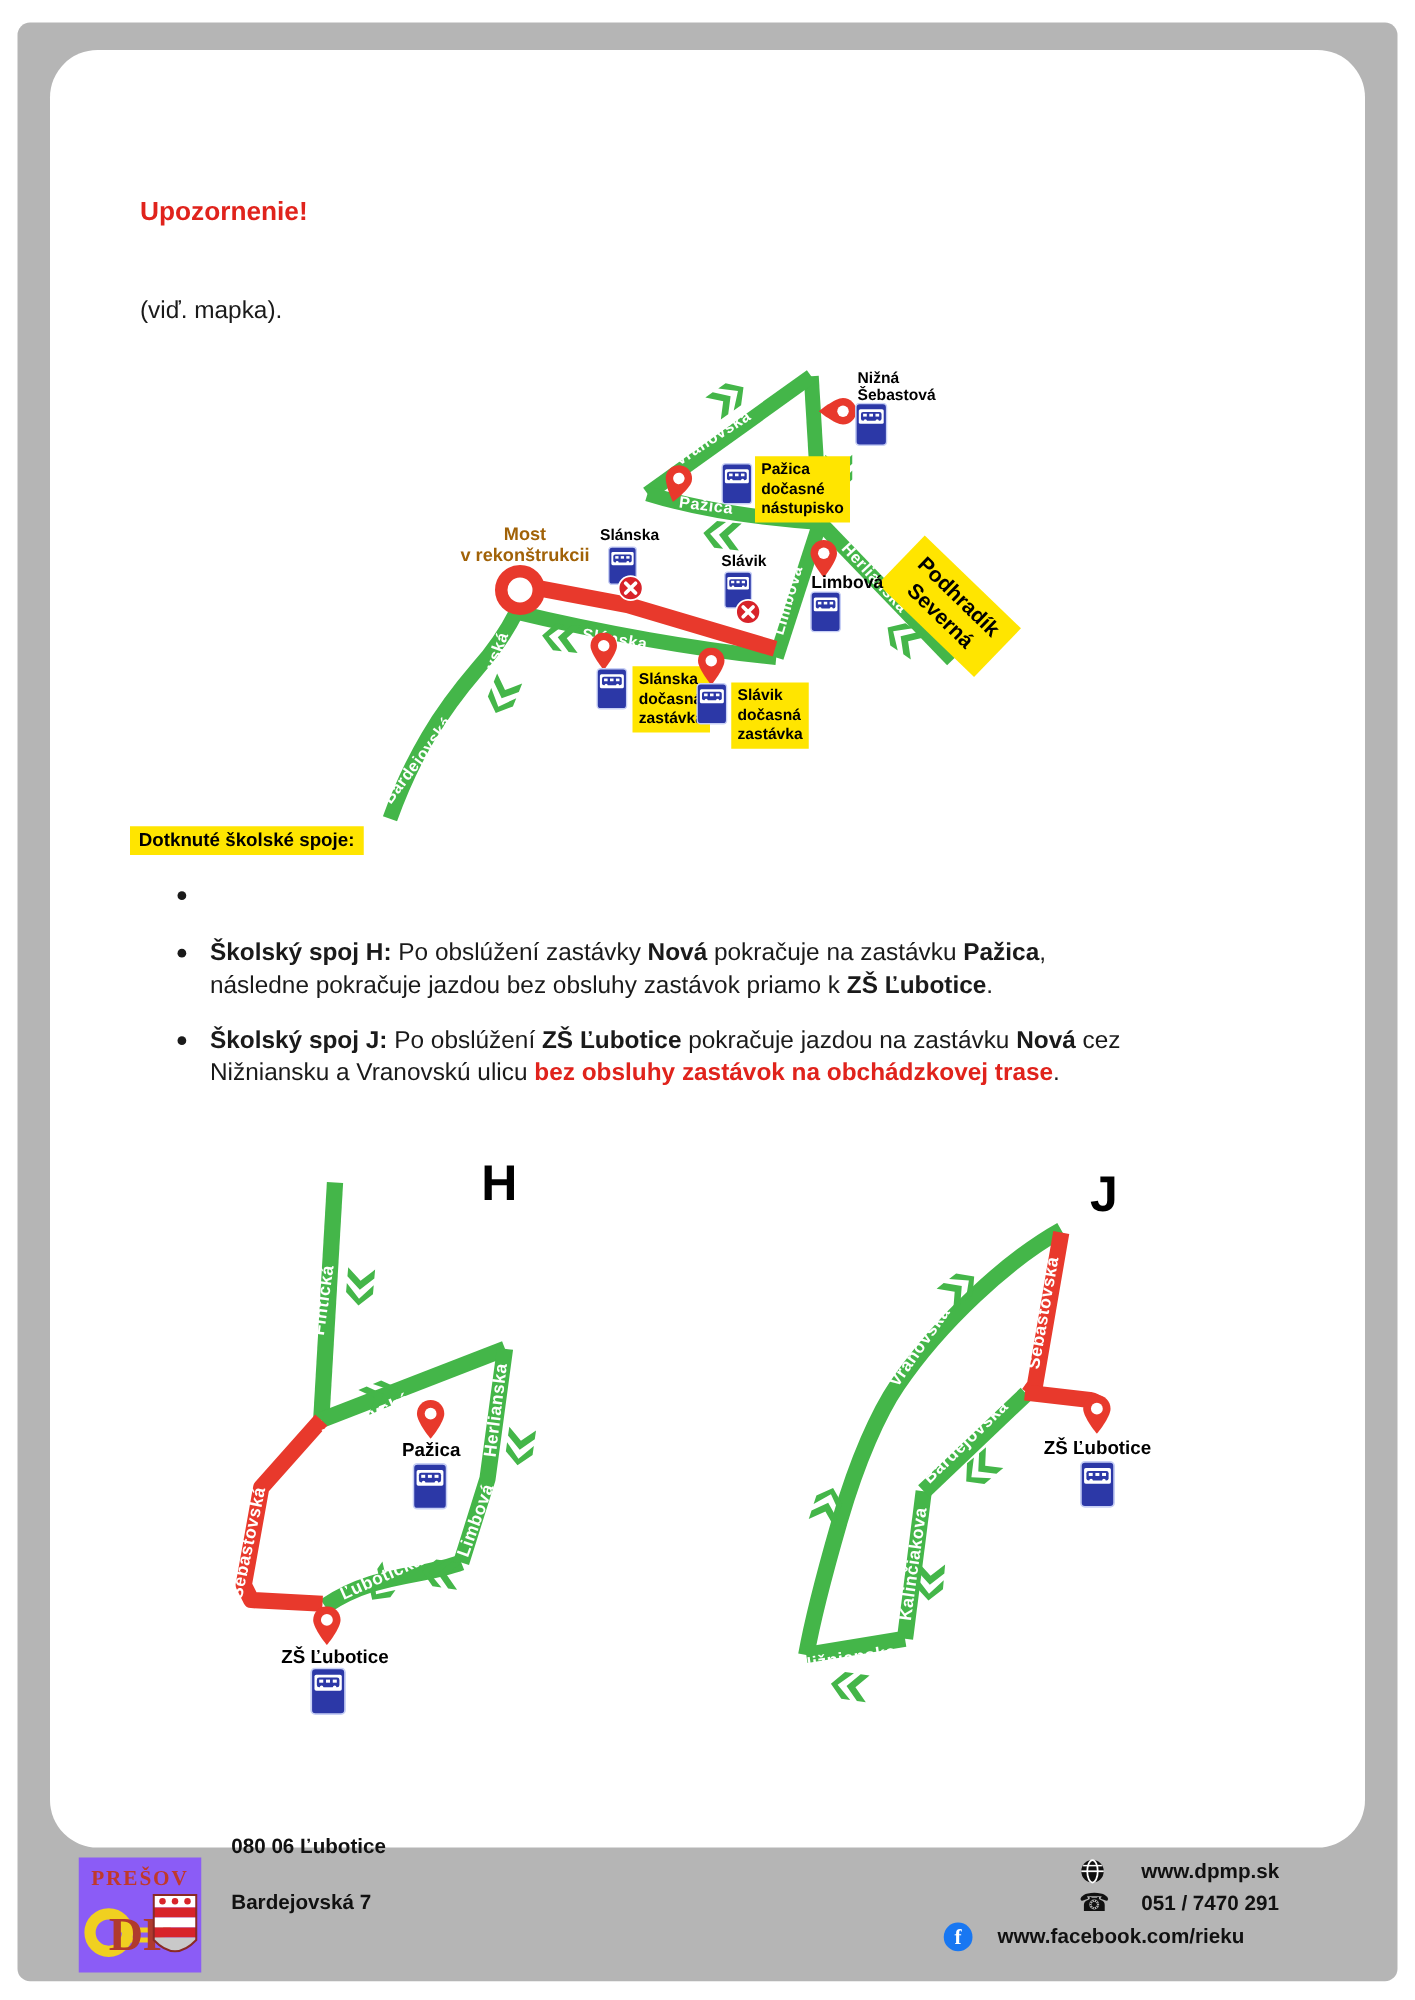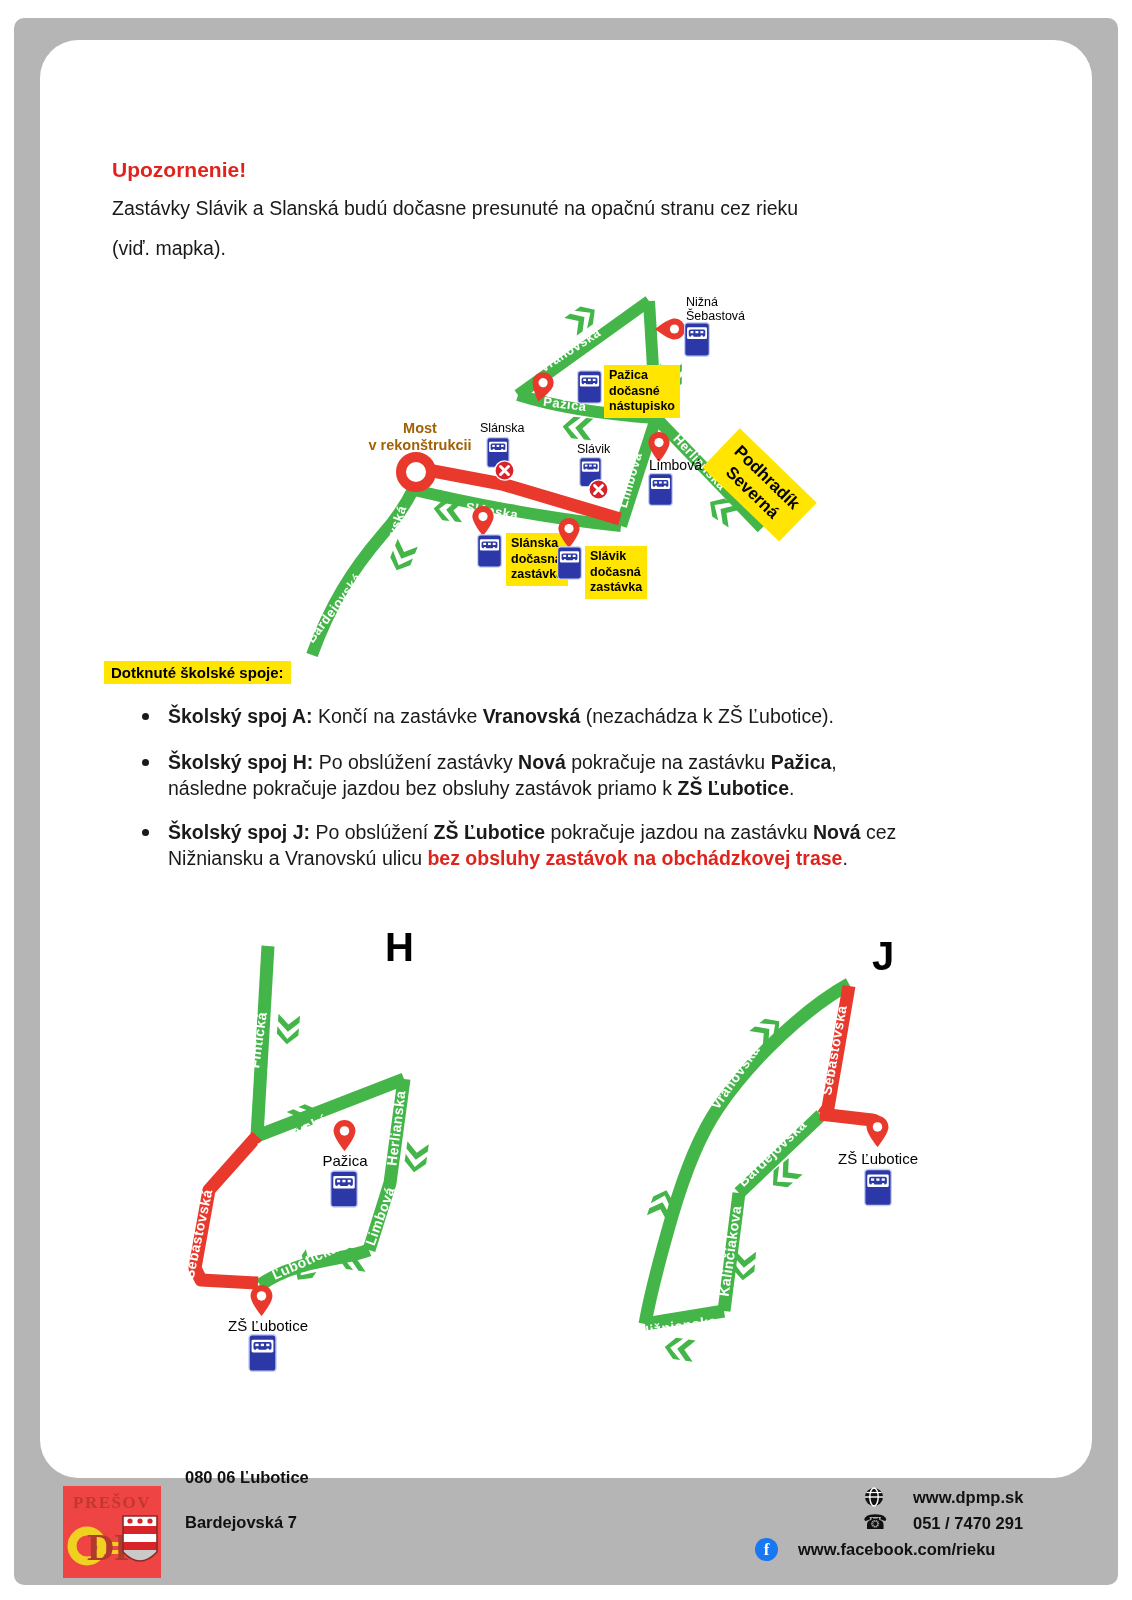--- a/index.html
+++ b/index.html
@@ -10,30 +10,30 @@
   .abs{position:absolute;}
   .h-red{color:#e0231c;font-weight:bold;font-size:21px;}
   .body-txt{font-size:19.5px;color:#1a1a1a;}
   .sect-head{display:inline-block;background:#ffe500;color:#000;font-weight:bold;font-size:15px;padding:3px 7px;}
   .bullet{position:absolute;width:862px;font-size:19.5px;line-height:26px;color:#1a1a1a;}
   .bdot{position:absolute;width:7px;height:7px;border-radius:50%;background:#1a1a1a;}
   .maps{position:absolute;left:0;top:0;width:1132px;height:1600px;pointer-events:none;}
   .st{position:absolute;color:#fff;font-weight:bold;font-size:13px;white-space:nowrap;
       transform-origin:center;letter-spacing:.5px;}
   .st2{font-size:14px;}
-  .stopname{position:absolute;color:#000;font-weight:normal;white-space:nowrap;font-size:12.5px;}
+  .stopname{position:absolute;color:#000;font-weight:bold;white-space:nowrap;font-size:12.5px;}
   .stopname2{font-size:15px;text-align:center;}
   .ylab{position:absolute;background:#ffe500;color:#000;font-weight:bold;font-size:12.5px;
         line-height:15.5px;padding:3px 5px;white-space:nowrap;}
   .ywrap{position:absolute;transform-origin:center;background:#ffe500;color:#000;font-weight:bold;
          font-size:17px;line-height:21px;padding:6px 12px;text-align:center;white-space:nowrap;}
   .maptitle{position:absolute;font-weight:bold;font-size:40px;color:#000;}
   .most{position:absolute;text-align:center;font-weight:bold;font-size:14.5px;line-height:17px;color:#a16207;}
   .ftxt{position:absolute;font-weight:bold;font-size:16.5px;color:#111;white-space:nowrap;}
-  .logo-box{position:absolute;left:63px;top:1486px;width:98px;height:92px;background:#ef4444;}
+  .logo-box{position:absolute;left:63px;top:1486px;width:98px;height:92px;background:#8b5cf6;}
   .fb-circle{position:absolute;width:23px;height:23px;border-radius:50%;background:#1877f2;color:#fff;
              font-weight:bold;font-family:"Liberation Serif",serif;font-size:17px;text-align:center;line-height:23px;}
   .phone-ico{position:absolute;font-size:20px;color:#111;font-family:"DejaVu Sans",sans-serif;}
   svg.ovl{position:absolute;overflow:visible;}
 </style>
 </head>
 <body>
 
 <div class="page">
   <div class="frame">
@@ -61,21 +61,20 @@
         <circle cx="20.5" cy="16.7" r="1.5" fill="#fff"></circle>
       </symbol>
       <symbol id="xbadge" viewBox="0 0 24 24">
         <circle cx="12" cy="12" r="11" fill="#d8232a" stroke="#fff" stroke-width="1.6"></circle>
         <path d="M7.5,7.5 L16.5,16.5 M7.5,16.5 L16.5,7.5" stroke="#fff" stroke-width="3.4" stroke-linecap="round"></path>
       </symbol>
     </defs>
   </svg>
 
   <div class="abs h-red" style="left:112px;top:158px">Upozornenie!</div>
-  <div class="abs body-txt" style="left:112px;top:197px">Zastávky Slávik a Slanská budú dočasne presunuté na opačnú stranu cez rieku</div>
   <div class="abs body-txt" style="left:112px;top:237px">(viď. mapka).</div>
 
   <svg class="maps" viewBox="0 0 1132 1600">
 
     <g stroke="#44b649" stroke-width="12" fill="none" stroke-linejoin="round">
       <path d="M312,655 C330,605 352,570 382,535 C398,517 407,502 414,488"></path>
       <path d="M410,489 C480,506 560,520 621,526"></path>
       <path d="M621,526 L656,418"></path>
       <path d="M656,418 L649,301"></path>
       <path d="M649,301 L518,395"></path>
@@ -220,21 +219,20 @@
     <div>Slávik</div>
     <div>dočasná</div>
     <div>zastávka</div>
   </div>
 
   <div class="abs" style="left:104px;top:661px">
     <span class="sect-head">Dotknuté školské spoje:</span>
   </div>
 
   <div class="bdot" style="left:142px;top:713px"></div>
-  <div class="bullet" style="left:168px;top:703px"><span style="font-weight: bold;">Školský spoj A:</span><span> Končí na zastávke </span><span style="font-weight: bold;">Vranovská</span><span> (nezachádza k ZŠ Ľubotice).</span></div>
 
   <div class="bdot" style="left:142px;top:759px"></div>
   <div class="bullet" style="left:168px;top:749px"><span style="font-weight: bold;">Školský spoj H:</span><span> Po obslúžení zastávky </span><span style="font-weight: bold;">Nová</span><span> pokračuje na zastávku </span><span style="font-weight: bold;">Pažica</span><span>,</span><br><span>následne pokračuje jazdou bez obsluhy zastávok priamo k </span><span style="font-weight: bold;">ZŠ Ľubotice</span><span>.</span></div>
 
   <div class="bdot" style="left:142px;top:829px"></div>
   <div class="bullet" style="left:168px;top:819px"><span style="font-weight: bold;">Školský spoj J:</span><span> Po obslúžení </span><span style="font-weight: bold;">ZŠ Ľubotice</span><span> pokračuje jazdou na zastávku </span><span style="font-weight: bold;">Nová</span><span> cez</span><br><span>Nižniansku a Vranovskú ulicu </span><span style="font-weight: bold; color: rgb(224, 35, 28);">bez obsluhy zastávok na obchádzkovej trase</span><span>.</span></div>
 
   <div class="maptitle" style="left:385px;top:925px">H</div>
   <div class="st st2" style="left:258px;top:1040px;transform:translate(-50%,-50%) rotate(-82deg)">Fintická</div>
   <div class="st st2" style="left:293px;top:1133px;transform:translate(-50%,-50%) rotate(-24deg)">Vranovská</div>

